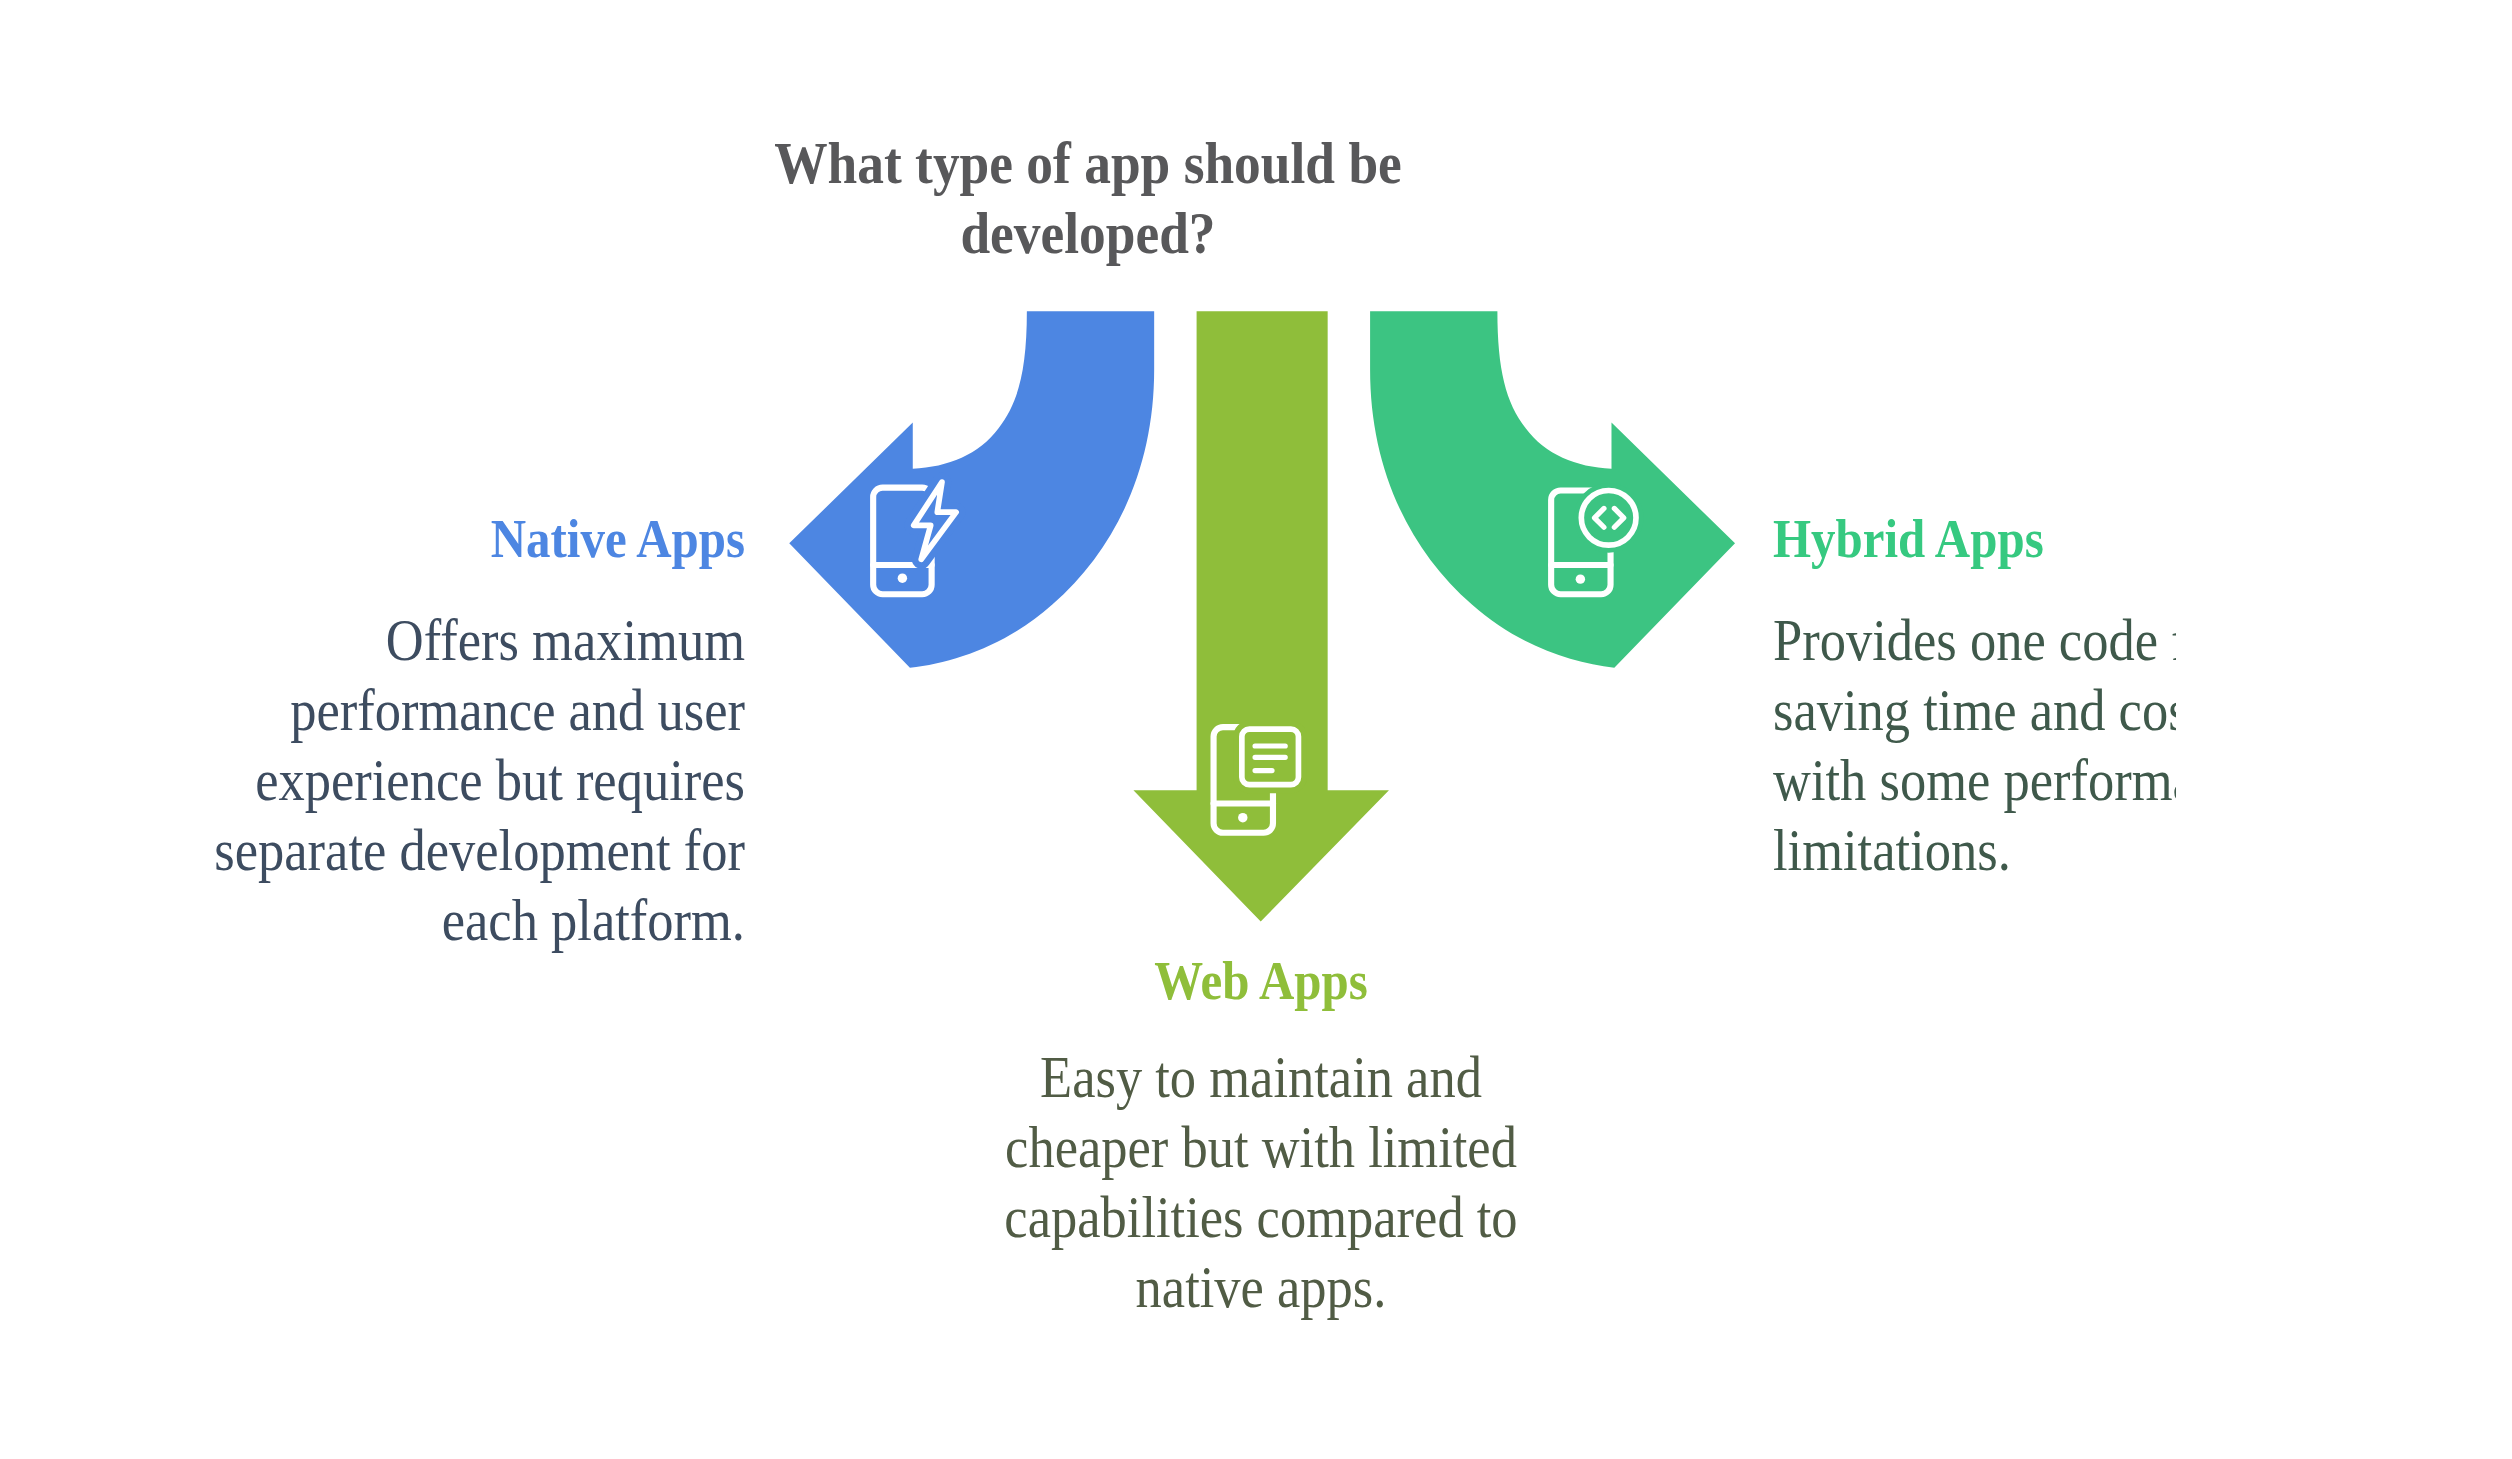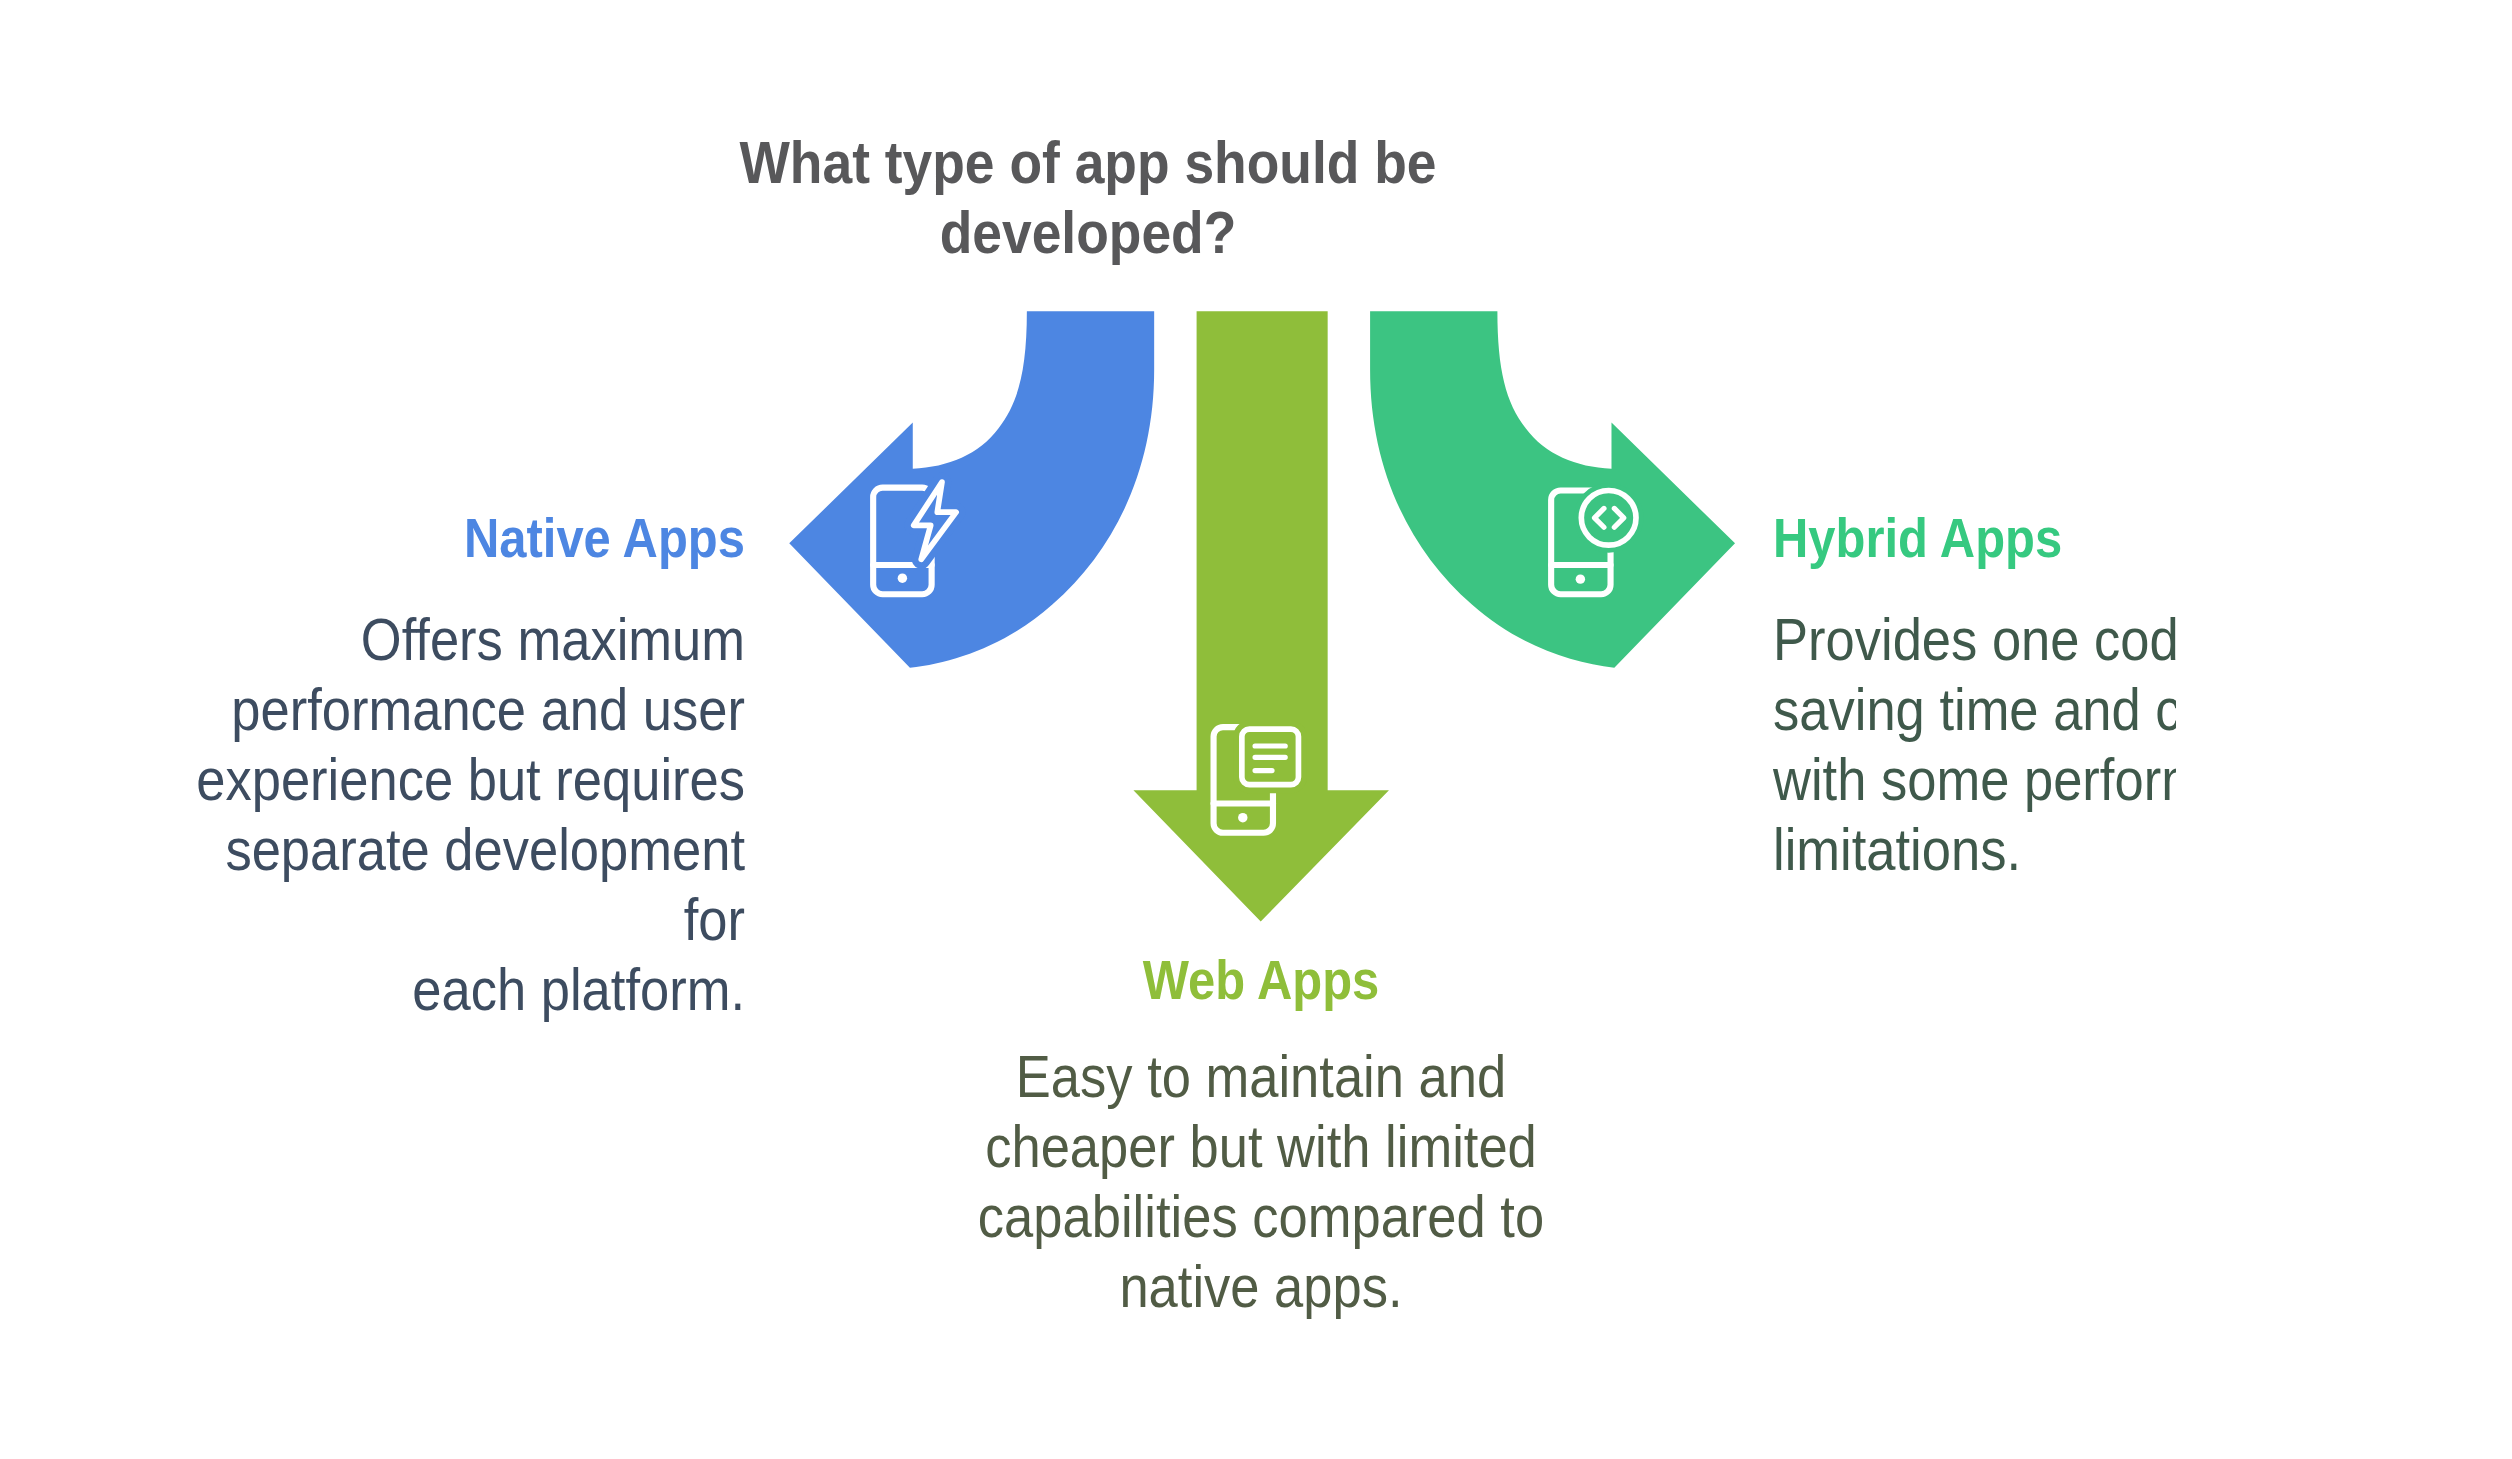--- a/index.html
+++ b/index.html
@@ -1,20 +1,20 @@
 <!DOCTYPE html>
 <html style="font-size:15px"><head>
 <meta charset="utf-8">
 <style>
   html,body{margin:0;padding:0;background:#ffffff;}
   .canvas{
     position:relative;
     width:2176px;height:1460px;
     overflow:hidden;
-    font-family:Liberation Sans, sans-serif;
+    font-family:Liberation Serif, serif;
     background:#ffffff;
   }
   .title{
     position:absolute;top:128px;left:0;right:0;
     margin:0;
     text-align:center;
     font-size:60px;line-height:70px;font-weight:700;
     white-space:pre-line;
     transform:scaleX(0.89);transform-origin:50% 0;
   }

